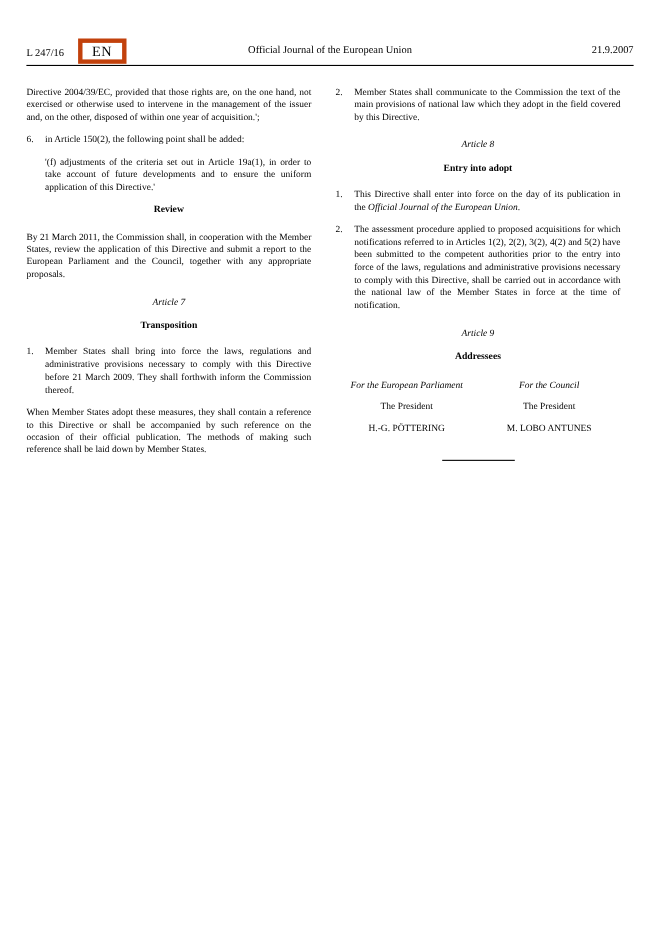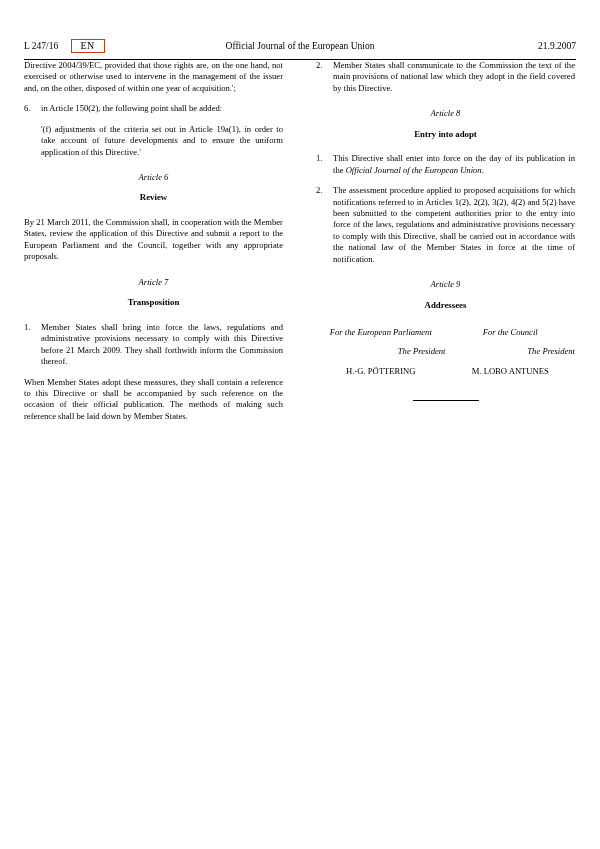--- a/index.html
+++ b/index.html
@@ -31,22 +31,22 @@
     font-size: 9.5px;
     padding: 0 2px 0 2px;
     height: 16px;
   }
   .hdr-left {
     width: 120px;
     text-align: left;
     white-space: nowrap;
   }
   .hdr-lang {
-    border: 1px solid #c2410c;
-    font-size: 10px;
+    border: 4px solid #c2410c;
+    font-size: 13px;
     padding: 1px 9px 1px 9px;
     line-height: 1;
     letter-spacing: 0.4px;
     display: inline-block;
     margin-left: 10px;
   }
   .hdr-center {
     flex: 1;
     text-align: center;
     white-space: nowrap;
@@ -57,22 +57,22 @@
     white-space: nowrap;
   }
   .rule {
     border: none;
     border-top: 1px solid #000;
     margin: 5px 2px 0 2px;
   }
   
   .columns {
     display: flex;
-    gap: 33px;
-    margin-top: 0;
+    gap: 22px;
+    margin-top: 18px;
     padding: 0 2px;
   }
   .col {
     width: 259px;
     font-size: 8.6px;
     line-height: 1.33;
     text-align: justify;
   }
   p {
     margin: 0 0 9px 0;
@@ -113,23 +113,21 @@
     width: 50%;
     text-align: center;
     font-size: 8.6px;
   }
   .sig-col .role {
     font-style: italic;
     margin: 0 0 7px 0;
     text-align: center;
   }
   .sig-col .role2 {
-    font-style: italic;
     margin: 0 0 9px 0;
-    text-align: right;
   }
   .sig-col .name {
     margin: 0;
   }
   .done {
     margin-top: 14px;
   }
   .end-rule {
     width: 66px;
     border-top: 1px solid #000;
@@ -157,21 +155,20 @@
 
       <p>Directive 2004/39/EC, provided that those rights are, on the one hand, not exercised or otherwise used to intervene in the management of the issuer and, on the other, disposed of within one year of acquisition.';</p>
 
       <div class="num-item">
         <div class="num">6.</div>
         <div class="body">in Article 150(2), the following point shall be added:</div>
       </div>
 
       <p class="indent-1">'(f)    adjustments of the criteria set out in Article 19a(1), in order to take account of future developments and to ensure the uniform application of this Directive.'</p>
 
-      <div class="art-label">Article 6</div>
       <div class="art-title">Review</div>
       <p>By 21 March 2011, the Commission shall, in cooperation with the Member States, review the application of this Directive and submit a report to the European Parliament and the Council, together with any appropriate proposals.</p>
 
       <div class="art-label">Article 7</div>
       <div class="art-title">Transposition</div>
 
       <div class="num-item">
         <div class="num">1.</div>
         <div class="body">Member States shall bring into force the laws, regulations and administrative provisions necessary to comply with this Directive before 21 March 2009. They shall forthwith inform the Commission thereof.</div>
       </div>

